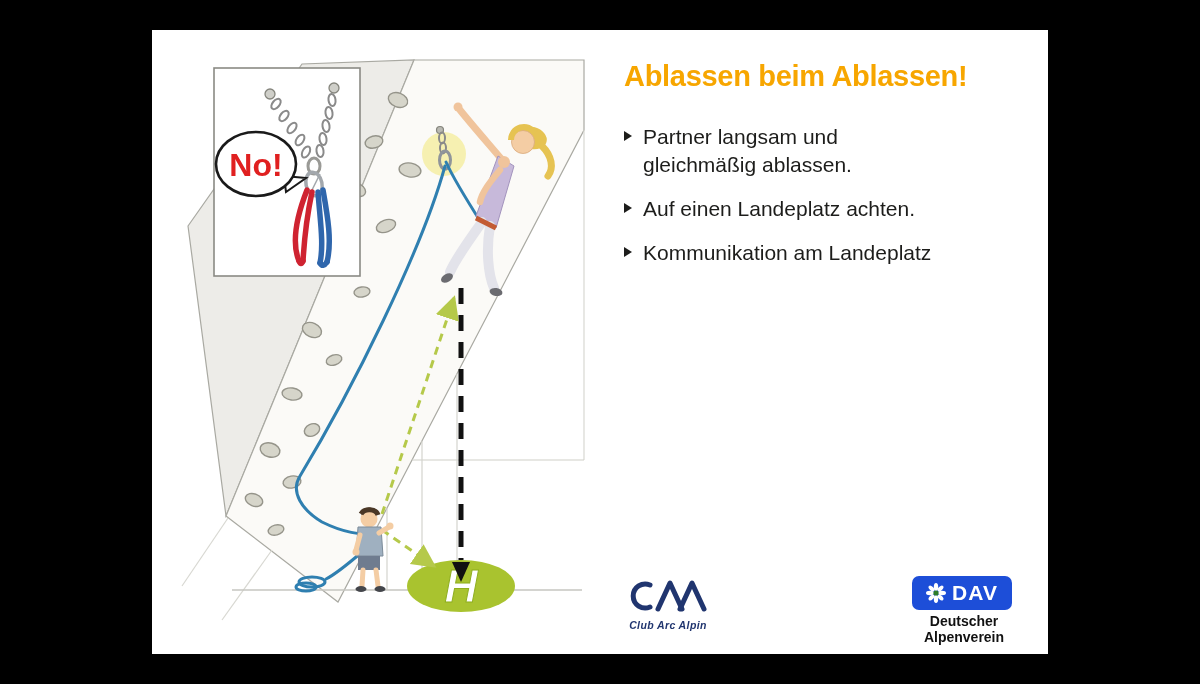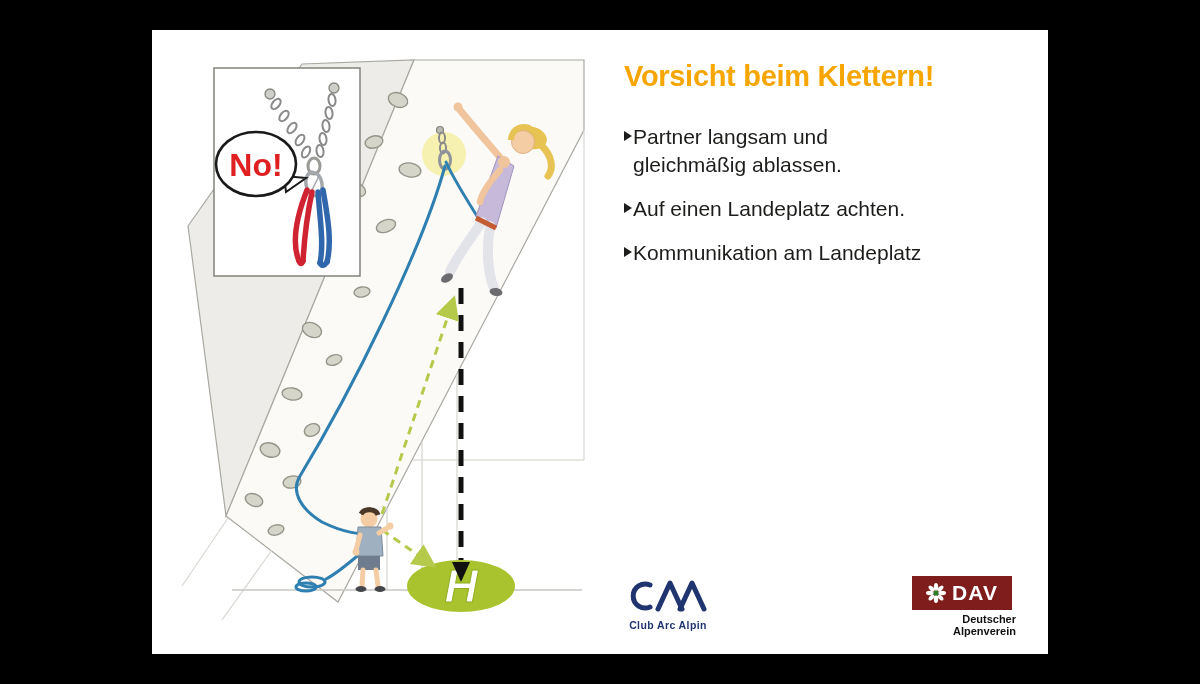--- a/index.html
+++ b/index.html
@@ -13,40 +13,40 @@
   }
   .illu { position:absolute; left:0; top:0; }
 
   .text-col { position:absolute; left:472px; top:30px; width:404px; }
   .title {
     margin:0; font-size:29px; font-weight:700; color:#F7A600;
     letter-spacing:-0.3px; line-height:1.15;
   }
   .bullets { list-style:none; margin:30px 0 0 0; padding:0;
     display:flex; flex-direction:column; gap:16px; }
-  .bullet { display:flex; gap:1px; color:#1D1D1B; font-size:21px; line-height:1.32; }
+  .bullet { display:flex; gap:11px; color:#1D1D1B; font-size:21px; line-height:1.32; }
   .bullet-marker {
     flex:0 0 auto; margin-top:8px; width:0; height:0;
     border-left:8px solid #1D1D1B;
     border-top:5.5px solid transparent; border-bottom:5.5px solid transparent;
   }
   .bullet-text span { display:block; }
 
   .logo-caa { position:absolute; left:466px; top:547px; width:100px; text-align:center; }
-  .caa-label { margin-top:2px; font-size:10.5px; font-weight:700; color:#20356F; letter-spacing:0.4px; }
+  .caa-label { margin-top:2px; font-size:10.5px; font-weight:700; color:#20356F; letter-spacing:0.4px;font-style:italic; }
 
   .logo-sicher { position:absolute; left:612px; top:523px; width:80px; }
 
   .logo-dav { position:absolute; left:760px; top:546px; width:104px; }
   .dav-box {
-    width:100px; height:34px; background:#7f1d1d; border-radius:0;
+    width:100px; height:34px; background:#1d4ed8; border-radius:7px;
     display:flex; align-items:center; justify-content:center; gap:6px;
   }
   .dav-abbr { color:#fff; font-size:21px; font-weight:700; letter-spacing:1px; }
-  .dav-label { margin-top:3px; font-size:11px; font-weight:700; color:#111; text-align:right; }
+  .dav-label { margin-top:3px; font-size:14px; font-weight:700; color:#111; text-align:center; }
 </style>
 </head>
 <body>
 
 <div class="stage">
   <div class="card">
 
     <svg class="illu" width="470" height="624" viewBox="0 0 470 624">
       <defs>
         <marker id="arrG" markerWidth="9" markerHeight="9" refX="7" refY="4" orient="auto">
@@ -182,21 +182,21 @@
         <circle cx="204" cy="522" r="3.5" fill="#F4CDA4"></circle>
         <rect x="206" y="526" width="22" height="14" fill="#6F7C8F"></rect>
         <line x1="211" y1="540" x2="210" y2="556" stroke="#F4CDA4" stroke-width="5" stroke-linecap="round"></line>
         <line x1="224" y1="540" x2="226" y2="556" stroke="#F4CDA4" stroke-width="5" stroke-linecap="round"></line>
         <ellipse cx="209" cy="559" rx="5.5" ry="3" fill="#44464B"></ellipse>
         <ellipse cx="228" cy="559" rx="5.5" ry="3" fill="#44464B"></ellipse>
       </g>
     </svg>
 
     <div class="text-col">
-      <h1 class="title">Vorsicht beim Klettern!</h1>
+      <h1 class="title">Ablassen beim Ablassen!</h1>
       <ul class="bullets">
         <li class="bullet">
           <span class="bullet-marker"></span>
           <span class="bullet-text">
             <span>Partner langsam und</span>
             <span>gleichmäßig ablassen.</span>
           </span>
         </li>
         <li class="bullet">
           <span class="bullet-marker"></span>

